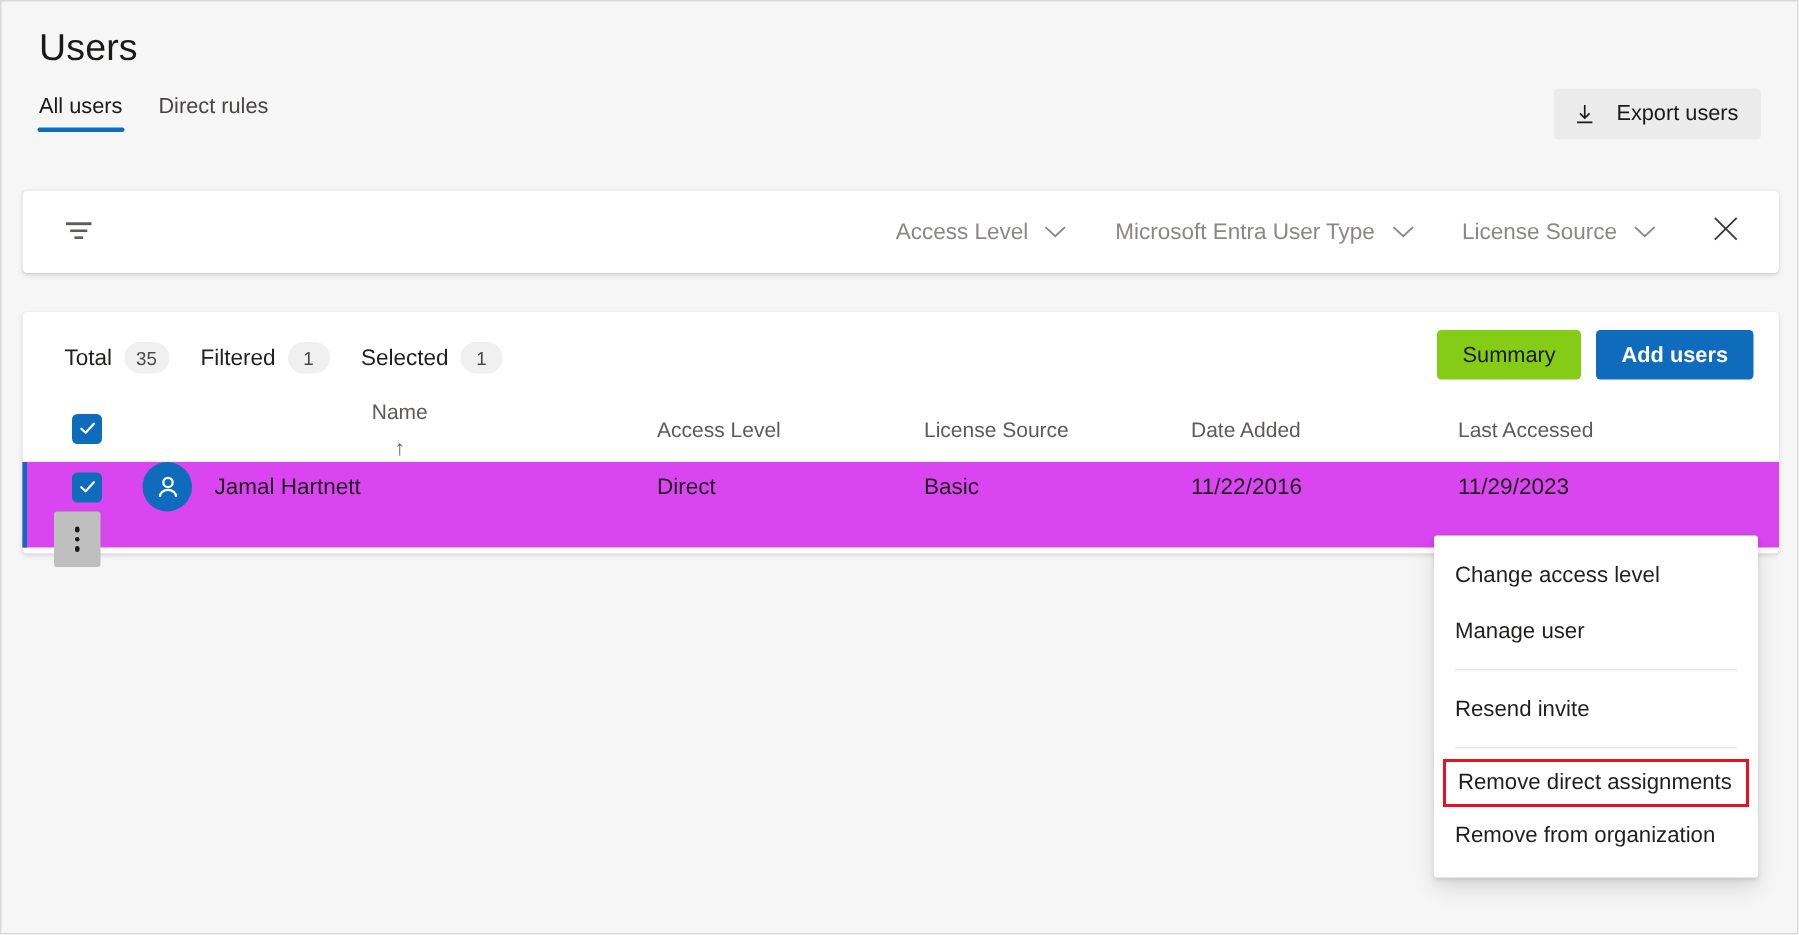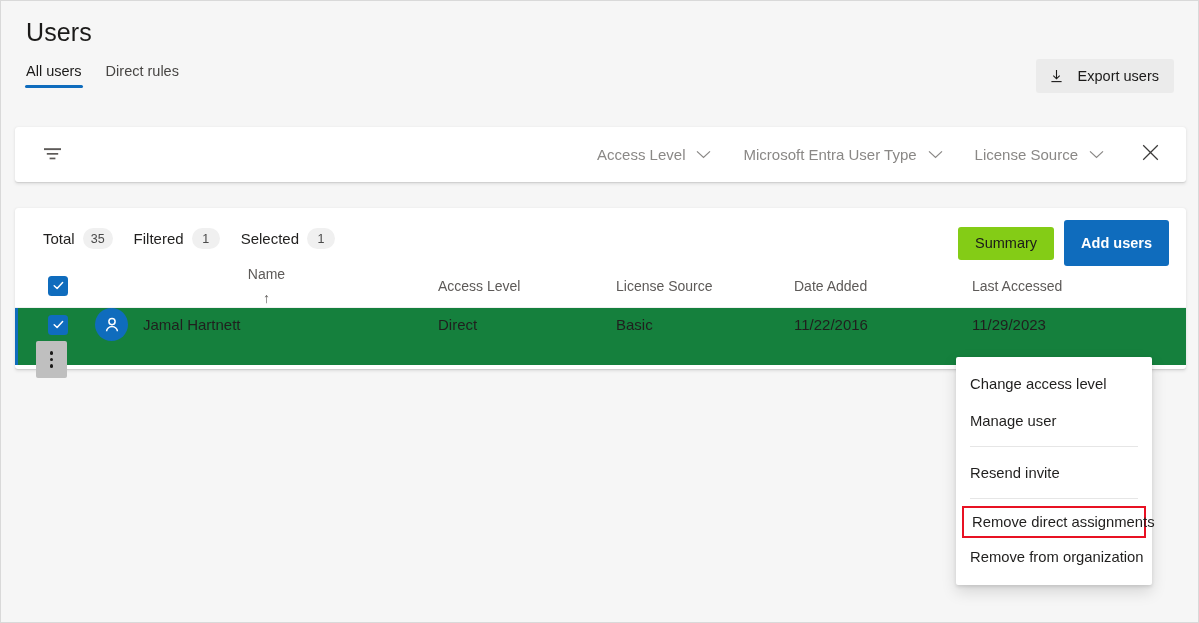--- a/index.html
+++ b/index.html
@@ -98,21 +98,21 @@
   .toolbar-actions {
     position: absolute; right: 17px; top: 12px;
     display: flex; align-items: center; gap: 10px;
   }
   .btn-summary {
     height: 33px; padding: 0 17px; background: #84cc16;
     border: none; border-radius: 3px; font-size: 14.5px;
     color: #1b1a19; cursor: pointer; font-family: inherit;
   }
   .btn-add {
-    height: 46px; padding: 0 17px; background: #0f6cbd;
+    height: 33px; padding: 0 17px; background: #0f6cbd;
     border: none; border-radius: 3px; font-size: 14.5px;
     color: #ffffff; cursor: pointer; font-family: inherit; font-weight: 600; text-align: center;
   }
 
   
   .row-grid {
     display: grid;
     grid-template-columns: 68px 355px 178px 178px 178px 1fr;
     align-items: center;
   }
@@ -126,21 +126,21 @@
   .th.name { padding-left: 12px; display:flex; align-items:center; gap:8px;flex-direction:column; }
   .cb-cell { display: flex; align-items: center; justify-content: flex-start; padding-left: 33px; }
 
   .checkbox {
     width: 20px; height: 20px; border-radius: 3.5px;
     background: #0f6cbd; display: flex; align-items: center;
     justify-content: center; cursor: pointer; flex: none;
   }
 
   .trow {
-    height: 57px; background: #15803d; position: relative;
+    height: 57px; background: #d946ef; position: relative;
     cursor: default;
   }
   .trow::before {
     content: ""; position: absolute; left: 0; top: 0; bottom: 0;
     width: 3px; background: #0f6cbd;
   }
   .td { font-size: 15px; color: #201f1e; }
   .td.name { display: flex; align-items: center; gap: 15px; padding-left: 12px; }
   .avatar {
     width: 33px; height: 33px; border-radius: 50%;
@@ -154,21 +154,21 @@
     display: flex; align-items: center; justify-content: center;
     gap: 3px; flex-direction: column;
   }
   .kebab-btn i {
     display:block; width: 3.5px; height: 3.5px; border-radius: 50%;
     background: #1b1a19;
   }
 
   
   #context-menu {
-    position: absolute; left: 955px; top: 356px; width: 196px;
+    position: absolute; left: 955px; top: 356px; width: 216px;
     background: #ffffff; border-radius: 2px;
     box-shadow: 0 6.4px 14.4px rgba(0,0,0,.13), 0 1.2px 3.6px rgba(0,0,0,.11);
     padding: 8px 0 10px 0; z-index: 30;
   }
   .menu-item {
     height: 37px; display: flex; align-items: center;
     padding: 0 14px; font-size: 14.8px; color: #201f1e;
     cursor: pointer; position: relative; white-space: nowrap;
   }
   .menu-item.highlighted {

